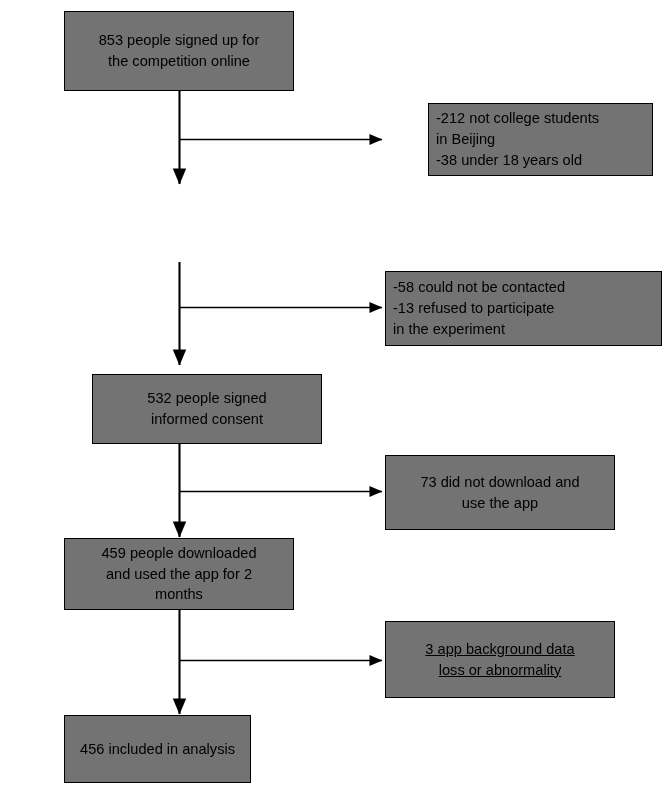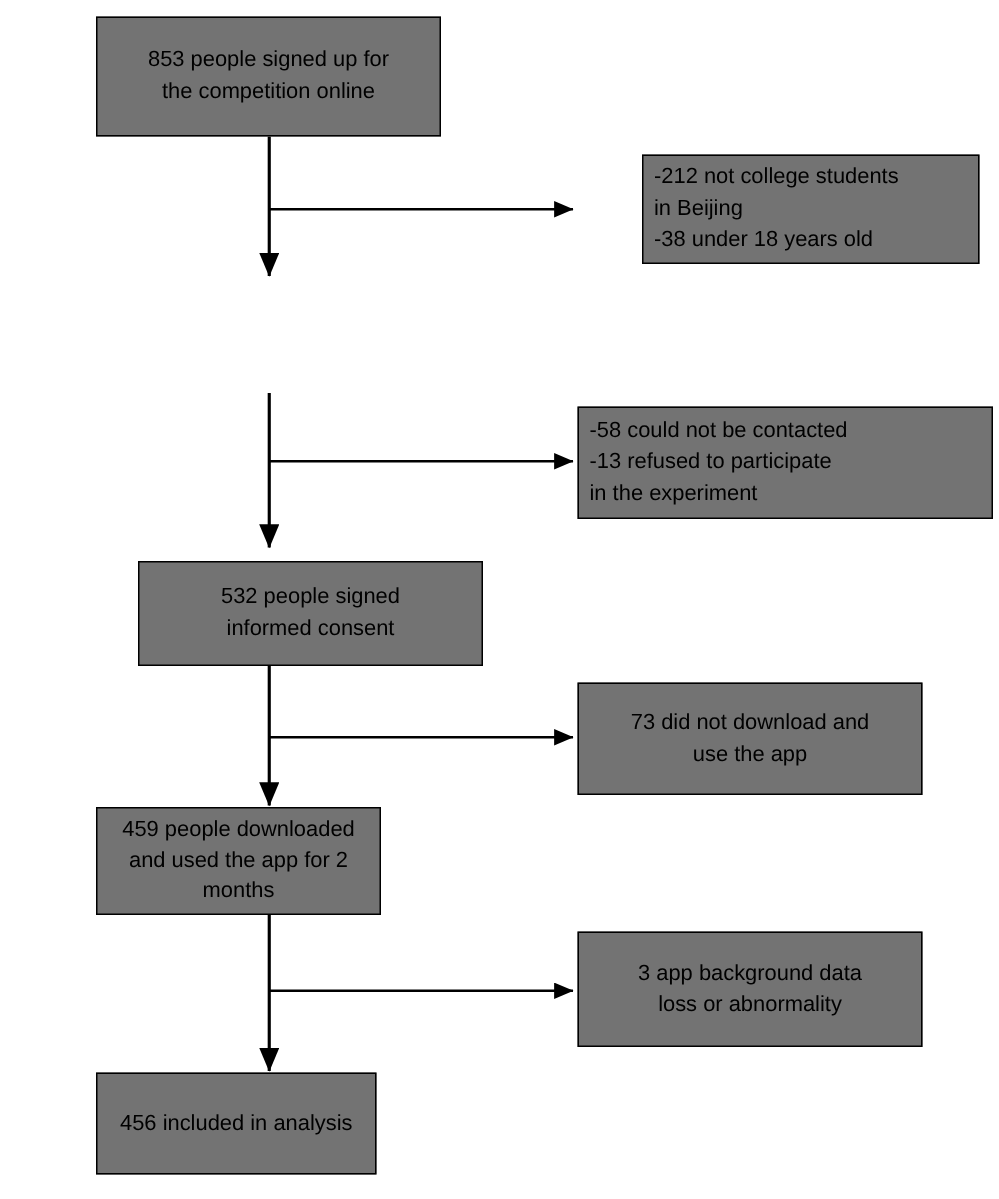--- a/index.html
+++ b/index.html
@@ -44,28 +44,28 @@
   .excl.justify .txt {
     text-align: justify;
     text-align-last: left;
     padding: 0 6px 0 7px;
   }
 
   
   #box-signup   { left: 64px;  top: 11px;  width: 230px; height: 80px; }
   #box-eligib   { left: 64px;  top: 185px; width: 230px; height: 77px; }
   #box-consent  { left: 64px;  top: 374px; width: 230px; height: 70px; margin-left: 28px; }
-  #box-download { left: 64px;  top: 538px; width: 190px; height: 72px; }
+  #box-download { left: 64px;  top: 538px; width: 230px; height: 72px; }
   #box-analysis { left: 64px;  top: 715px; width: 187px; height: 68px; }
 
   
   #box-excl-1 { left: 385px; top: 103px; width: 225px; height: 73px; margin-left: 43px; }
   #box-excl-2 { left: 385px; top: 271px; width: 277px; height: 75px; }
   #box-excl-3 { left: 385px; top: 455px; width: 230px; height: 75px; }
-  #box-excl-4 { left: 385px; top: 621px; width: 230px; height: 77px; }
+  #box-excl-4 { left: 385px; top: 621px; width: 230px; height: 77px; text-decoration: underline; }
 
   svg.lines {
     position: absolute;
     left: 0; top: 0;
     width: 666px;
     height: 799px;
     pointer-events: none;
   }
 </style>
 </head>

